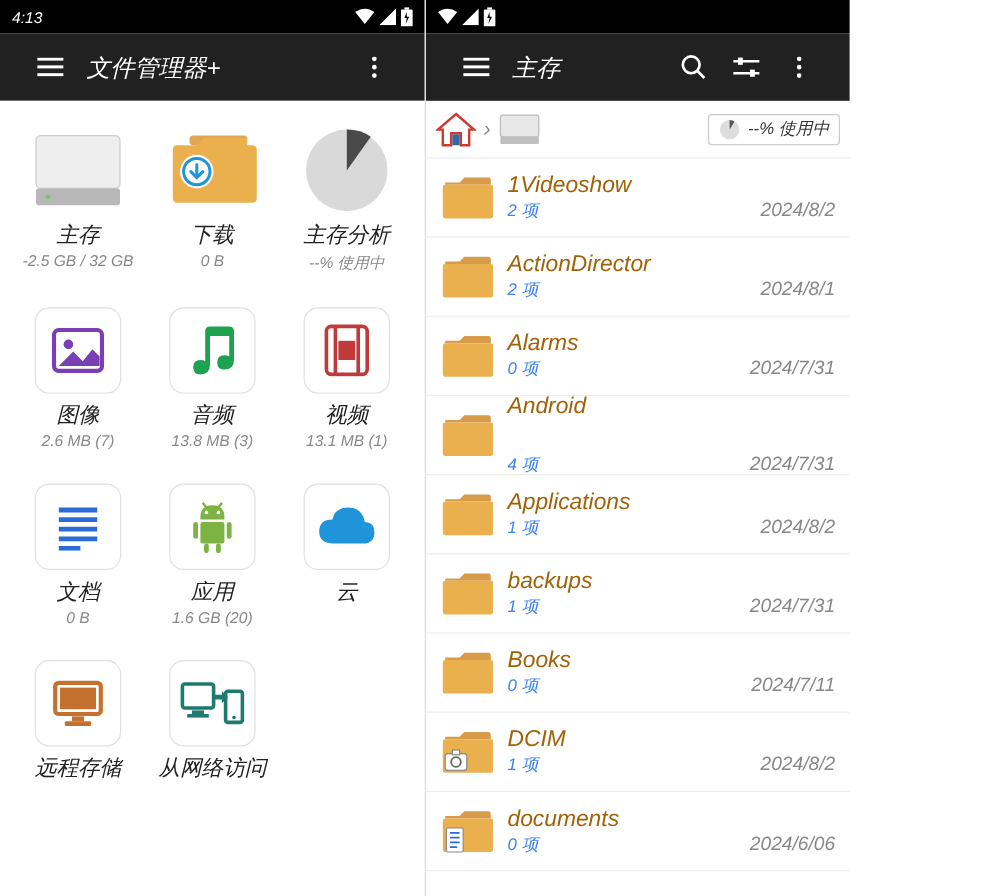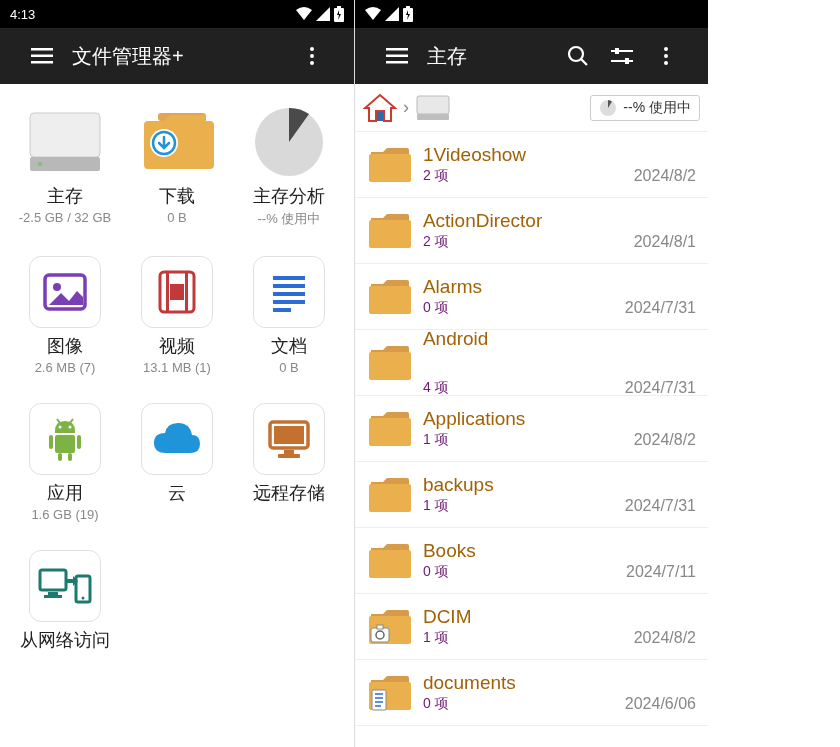--- a/index.html
+++ b/index.html
@@ -1,17 +1,17 @@
 <!DOCTYPE html>
 <html><head>
 <meta charset="utf-8">
 <style>
 * { margin: 0; padding: 0; box-sizing: border-box; }
 body { font-family: -apple-system, "Helvetica Neue", Arial, sans-serif; background: #fff; width: 840px; height: 747px; overflow: hidden; }
-.container { display: flex; width: 708px; height: 747px; }
+.container { display: flex; width: 708px; height: 747px; font-style: italic; }
 .screen { width: 420px; height: 747px; display: flex; flex-direction: column; background: #fff; }
 .screen + .screen { border-left: 1px solid #ddd; }
 
 .statusbar { background: #000; color: #fff; height: 28px; display: flex; align-items: center; padding: 0 10px; font-size: 13px; }
 .statusbar .time { flex: 1; }
 .statusbar .icons { display: flex; gap: 4px; align-items: center; }
 
 .appbar { background: #212121; color: #fff; height: 56px; display: flex; align-items: center; padding: 0 20px; }
 .appbar .menu-btn, .appbar .action-btn { width: 44px; height: 44px; display: flex; align-items: center; justify-content: center; cursor: pointer; }
 .appbar .title { flex: 1; font-size: 20px; padding-left: 8px; }
@@ -24,21 +24,21 @@
 .grid-item .sub { font-size: 13px; color: #888; margin-top: 2px; }
 
 .breadcrumb { height: 48px; display: flex; align-items: center; padding: 0 8px; border-bottom: 1px solid #eee; gap: 6px; }
 .breadcrumb .usage-chip { margin-left: auto; border: 1px solid #ccc; border-radius: 3px; padding: 3px 8px; display: flex; align-items: center; gap: 6px; font-size: 14px; color: #333; }
 
 .list { flex: 1; overflow: hidden; }
 .row { display: flex; align-items: center; padding: 8px 12px 8px 10px; border-bottom: 1px solid #eee; cursor: pointer; height: 66px; }
 .row .fico { width: 48px; height: 48px; display: flex; align-items: center; justify-content: center; flex-shrink: 0; }
 .row .meta { flex: 1; padding-left: 10px; display: flex; flex-direction: column; justify-content: center; }
 .row .name { font-size: 19px; color: #a16207; }
-.row .count { font-size: 14px; color: #701a75; margin-top: 1px; }
+.row .count { font-size: 14px; color: #3b82f6; margin-top: 1px; }
 .row .date { font-size: 16px; color: #888; align-self: flex-end; }
 
 svg { display: block; }
 </style>
 </head>
 <body>
 
 <div class="container">
 
 <div class="screen">
@@ -115,20 +115,31 @@
             <div class="iconcard">
               <svg width="44" height="38" viewBox="0 0 44 38">
                 <rect x="2" y="2" width="40" height="34" rx="4" fill="none" stroke="#7a3fb5" stroke-width="3.5"></rect>
                 <circle cx="14" cy="14" r="4" fill="#7a3fb5"></circle>
                 <path d="M6 32 L18 20 L26 28 L34 18 L40 24 L40 32 Z" fill="#7a3fb5"></path>
               </svg>
             </div>
           </div>
     <div class="label">图像</div>
     <div class="sub">2.6 MB (7)</div>
+        </div>
+        <div class="grid-item">
+          <div class="iconbox">
+            <div class="iconcard">
+              <svg width="40" height="44" viewBox="0 0 40 44">
+                <path d="M14 6 Q14 2 18 2 L34 2 Q38 2 38 6 L38 30 Q38 38 30 38 Q24 38 24 32 Q24 26 30 26 Q33 26 34 27 L34 10 L18 10 L18 34 Q18 42 10 42 Q4 42 4 36 Q4 30 10 30 Q13 30 14 31 Z" fill="#1fa24f"></path>
+              </svg>
+            </div>
+          </div>
+    <div class="label">音频</div>
+    <div class="sub">13.8 MB (3)</div>
         </div>
         <div class="grid-item">
           <div class="iconbox">
             <div class="iconcard">
               <svg width="38" height="44" viewBox="0 0 38 44">
                 <rect x="2" y="2" width="34" height="40" rx="4" fill="none" stroke="#c13a3a" stroke-width="3"></rect>
                 <rect x="8" y="2" width="3" height="40" fill="#c13a3a"></rect>
                 <rect x="27" y="2" width="3" height="40" fill="#c13a3a"></rect>
                 <rect x="12" y="14" width="14" height="16" fill="#c13a3a"></rect>
               </svg>
@@ -163,21 +174,21 @@
                 <line x1="28" y1="2" x2="25" y2="6" stroke="#7cb342" stroke-width="2"></line>
                 <rect x="10" y="18" width="20" height="18" rx="2" fill="#7cb342"></rect>
                 <rect x="4" y="18" width="4" height="14" rx="2" fill="#7cb342"></rect>
                 <rect x="32" y="18" width="4" height="14" rx="2" fill="#7cb342"></rect>
                 <rect x="13" y="36" width="4" height="8" rx="2" fill="#7cb342"></rect>
                 <rect x="23" y="36" width="4" height="8" rx="2" fill="#7cb342"></rect>
               </svg>
             </div>
           </div>
     <div class="label">应用</div>
-    <div class="sub">1.6 GB (19)</div>
+    <div class="sub">1.6 GB (20)</div>
         </div>
         <div class="grid-item">
           <div class="iconbox">
             <div class="iconcard">
               <svg width="50" height="36" viewBox="0 0 50 36">
                 <path d="M14 32 Q2 32 2 22 Q2 12 13 12 Q15 2 26 2 Q38 2 40 14 Q48 14 48 23 Q48 32 38 32 Z" fill="#2094d8"></path>
               </svg>
             </div>
           </div>
     <div class="label">云</div>

